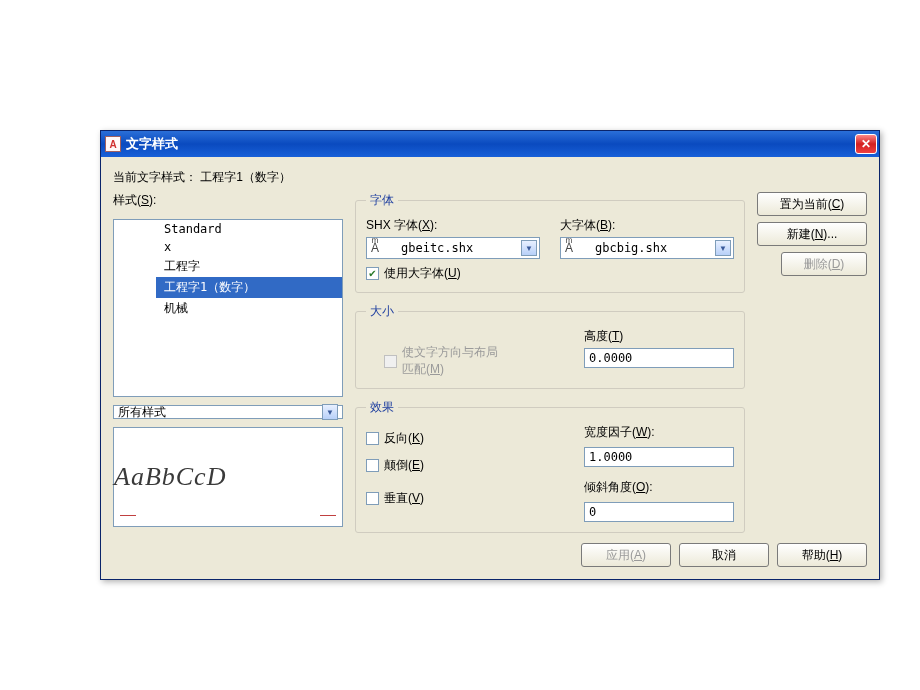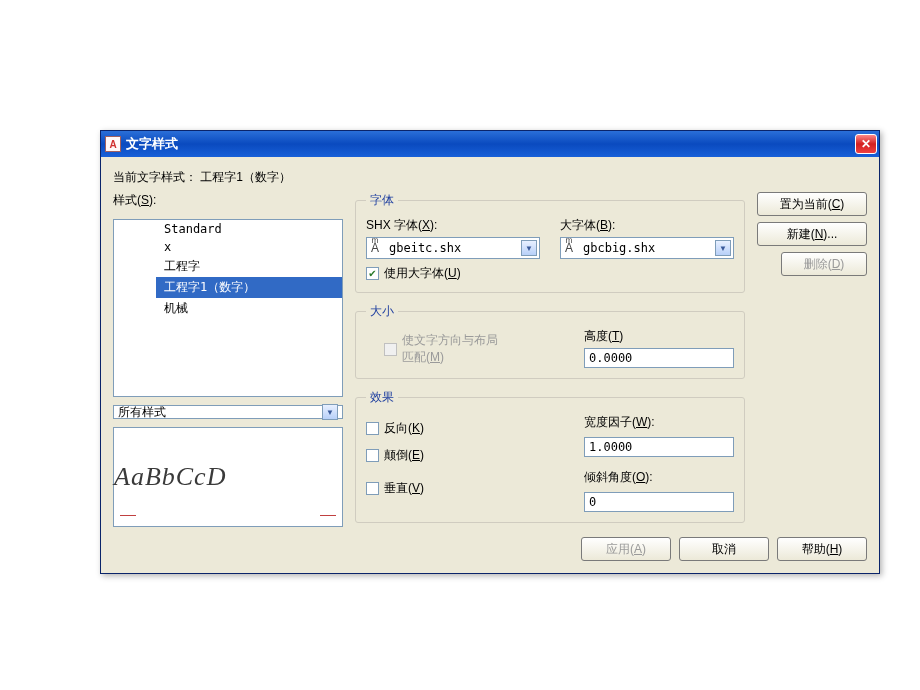--- a/index.html
+++ b/index.html
@@ -177,21 +177,21 @@
     align-items: center;
     padding: 0 2px 0 4px;
     gap: 4px;
     cursor: pointer;
   }
   .combo .icon {
     width:14px;height:14px;
     color:#444;
     font-size:12px;
   }
-  .combo .val { flex:1; font-family:"SimSun",monospace; }
+  .combo .val { flex:1; font-family:"SimSun",monospace;margin-left:12px; }
   .chk-row {
     display:flex; align-items:center; gap:5px;
     margin-top:6px;
   }
   .chk {
     width:13px; height:13px;
     border:1px solid #7f9db9;
     background:white;
     display:flex; align-items:center; justify-content:center;
     font-size:10px; color:#2a7a2a;
@@ -281,21 +281,21 @@
           <div class="chk-row">
             <span class="chk">✔</span>
             <span>使用大字体(<span class="u">U</span>)</span>
           </div>
         </fieldset>
 
         <fieldset class="group">
           <legend>大小</legend>
           <div class="size-row">
             <div class="size-left">
-              <div class="chk-row sub-disabled" style="margin-top:4px">
+              <div class="chk-row sub-disabled" style="margin-top:16px">
                 <span class="chk disabled"></span>
                 <span>使文字方向与布局<br>匹配(<span class="u">M</span>)</span>
               </div>
             </div>
             <div class="size-right">
               <div>高度(<span class="u">T</span>)</div>
               <div class="input-txt">
                   <span>0.0000</span>
                 </div>
             </div>

